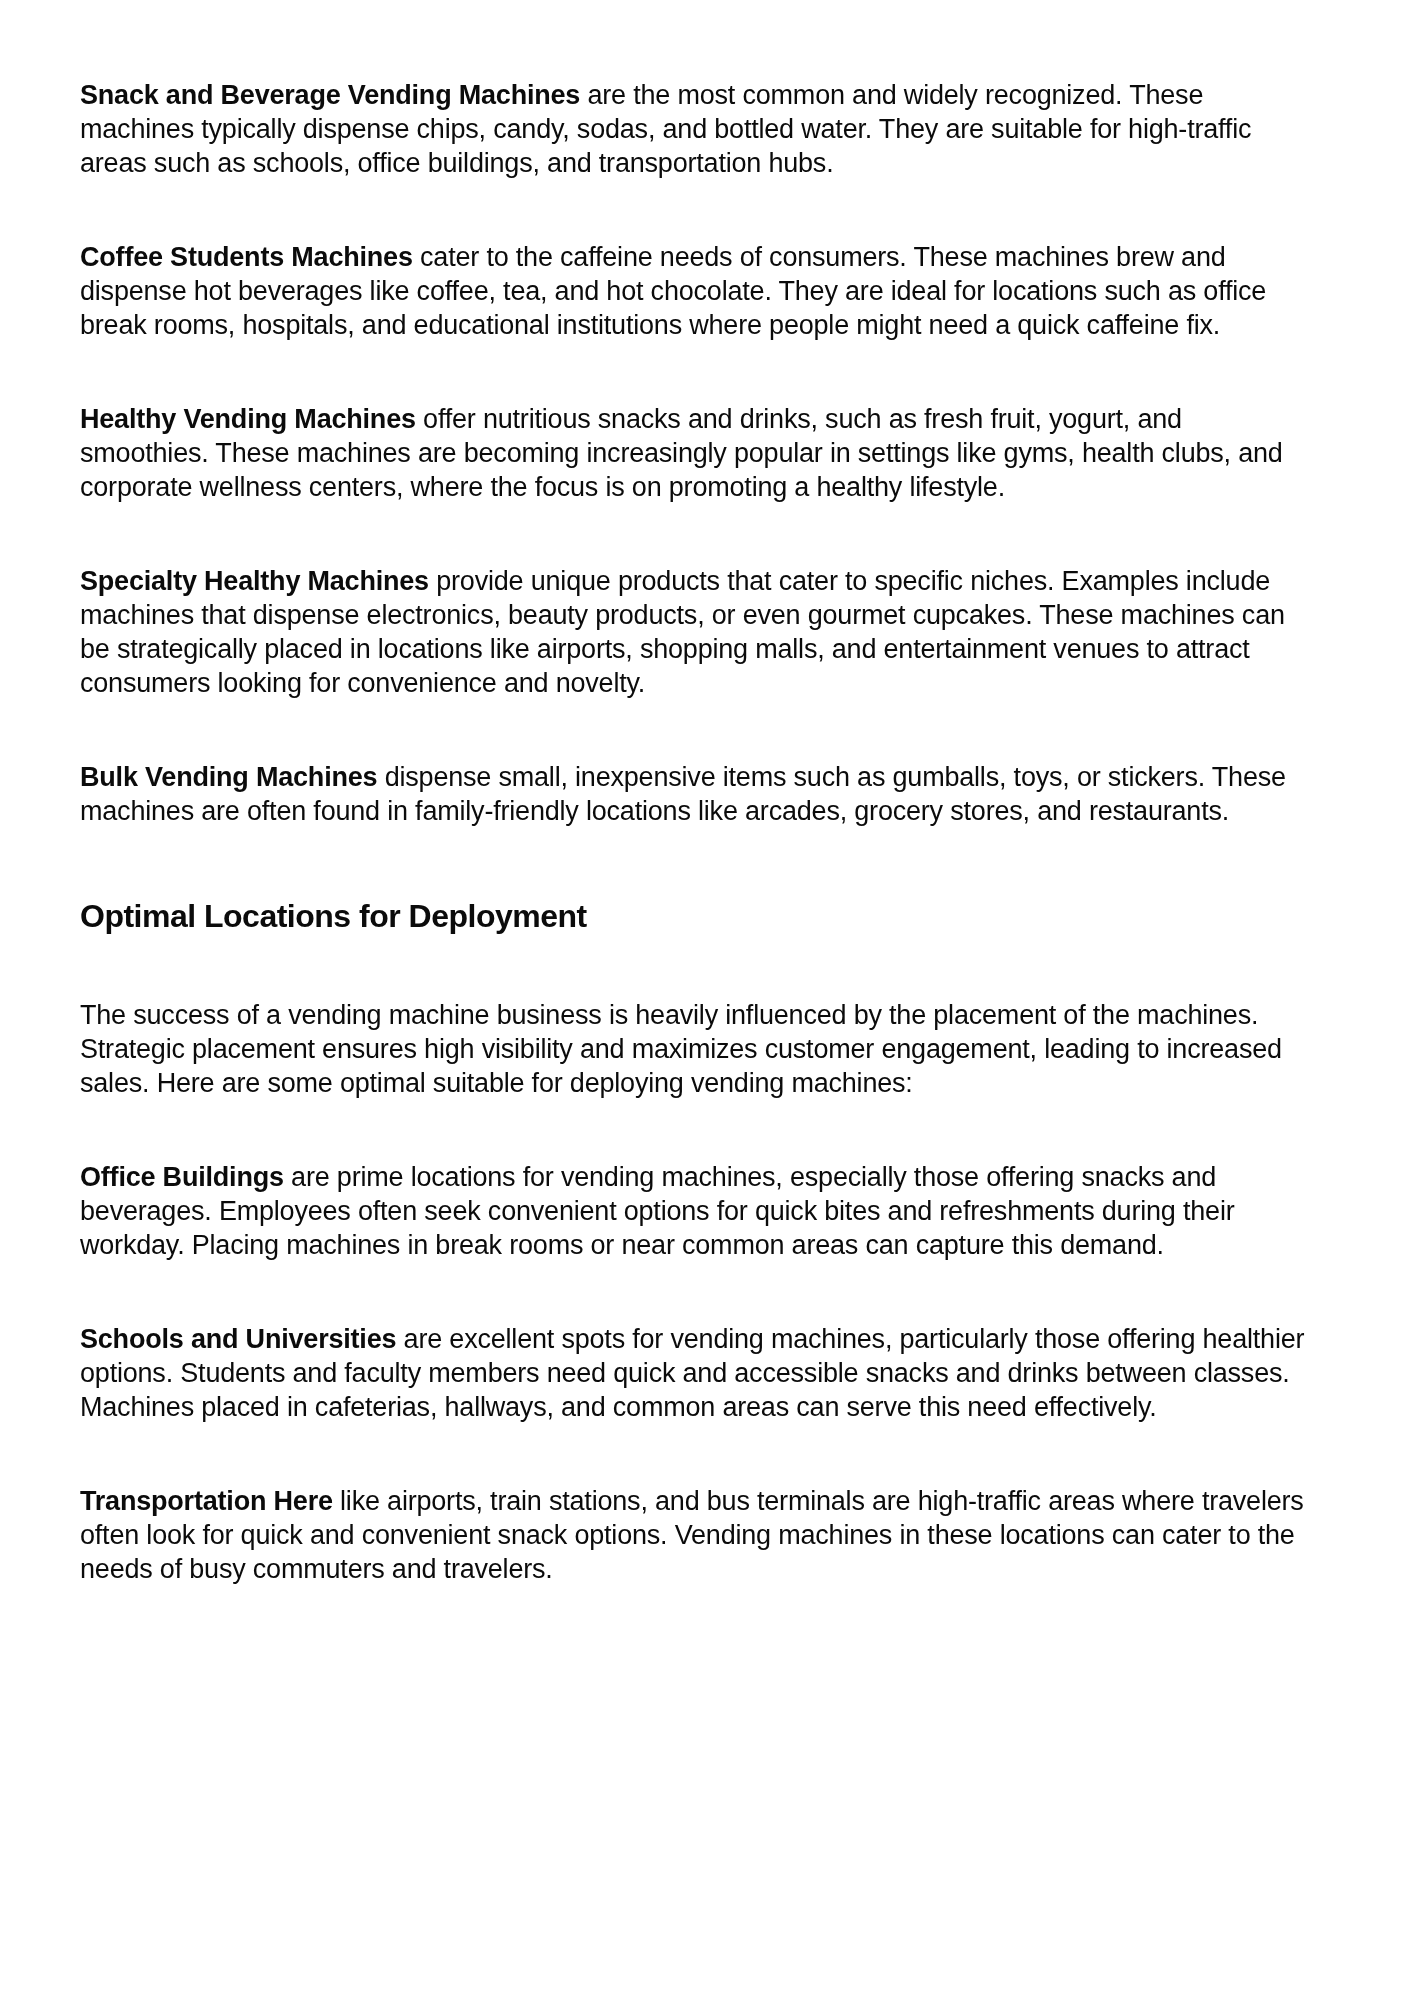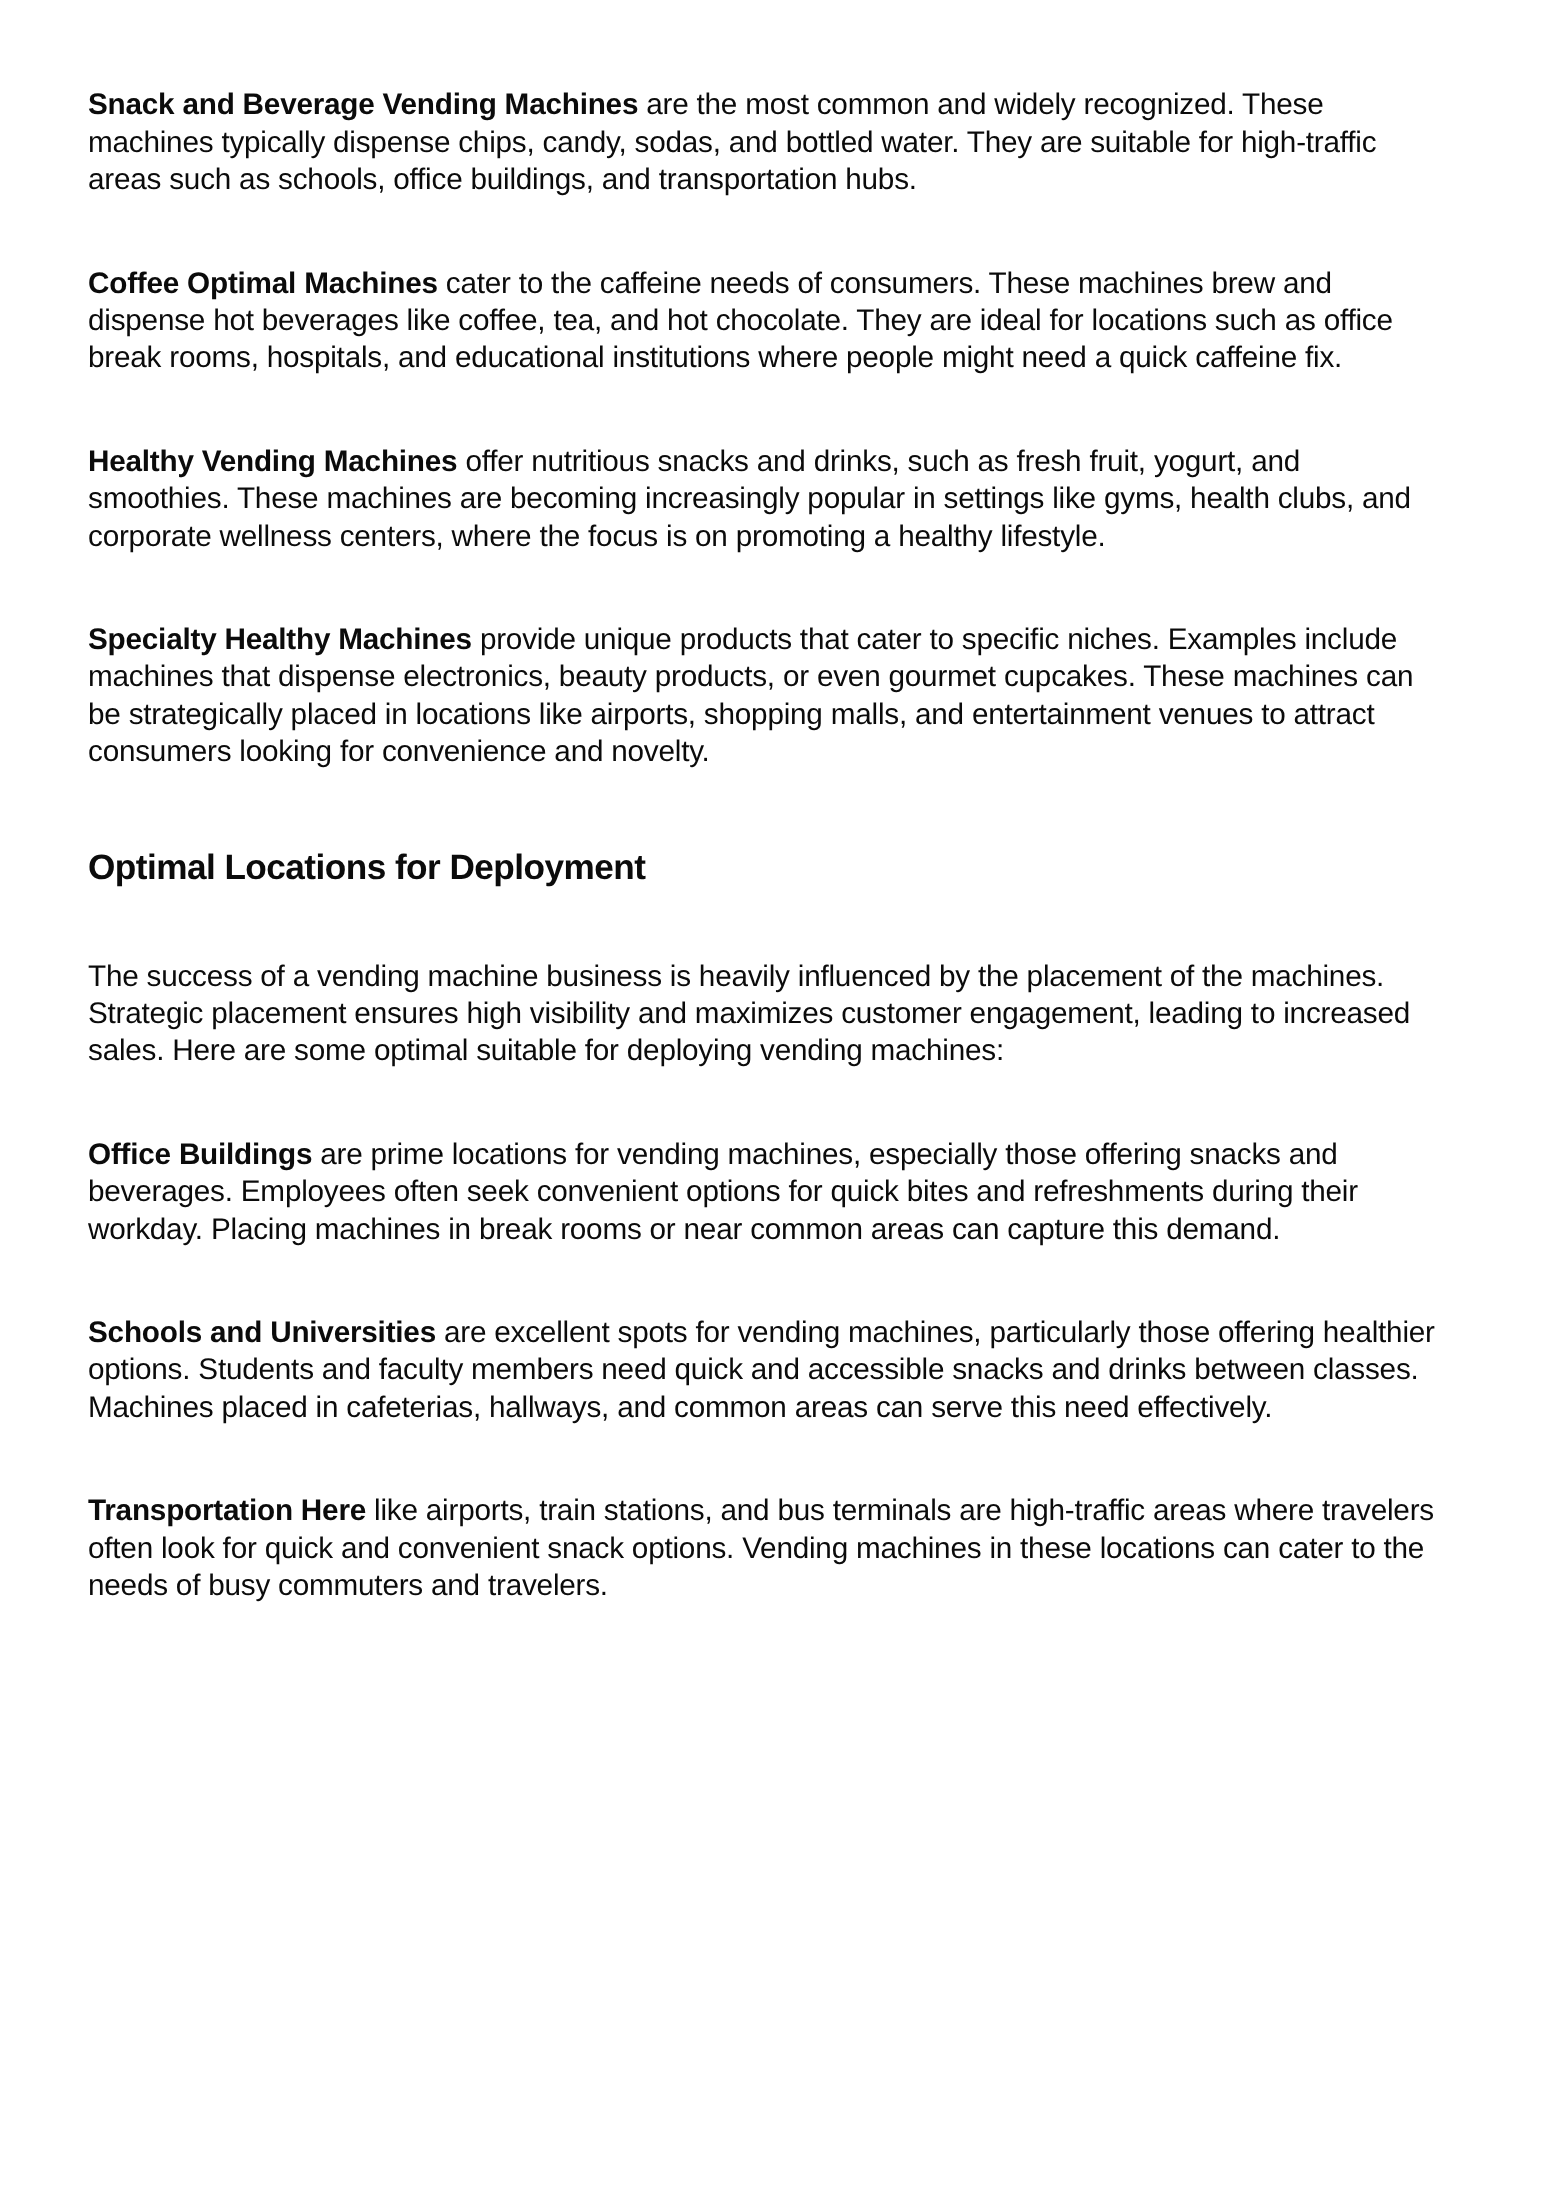--- a/index.html
+++ b/index.html
@@ -42,26 +42,27 @@
   }
 </style>
 </head>
 <body>
 
 <div class="page">
   <div class="content">
 
     <p class="para"><b>Snack and Beverage Vending Machines</b><span> are the most common and widely recognized. These machines typically dispense chips, candy, sodas, and bottled water. They are suitable for high-traffic areas such as schools, office buildings, and transportation hubs.</span></p>
 
-    <p class="para"><b>Coffee Optimal Machines</b><span> cater to the caffeine needs of consumers. These machines brew and dispense hot beverages like coffee, tea, and hot chocolate. They are ideal for locations such as office break rooms, hospitals, and educational institutions where people might need a quick caffeine fix.</span></p>
+    <p class="para"><b>Coffee Students Machines</b><span> cater to the caffeine needs of consumers. These machines brew and dispense hot beverages like coffee, tea, and hot chocolate. They are ideal for locations such as office break rooms, hospitals, and educational institutions where people might need a quick caffeine fix.</span></p>
 
     <p class="para"><b>Healthy Vending Machines</b><span> offer nutritious snacks and drinks, such as fresh fruit, yogurt, and smoothies. These machines are becoming increasingly popular in settings like gyms, health clubs, and corporate wellness centers, where the focus is on promoting a healthy lifestyle.</span></p>
 
     <p class="para"><b>Specialty Healthy Machines</b><span> provide unique products that cater to specific niches. Examples include machines that dispense electronics, beauty products, or even gourmet cupcakes. These machines can be strategically placed in locations like airports, shopping malls, and entertainment venues to attract consumers looking for convenience and novelty.</span></p>
 
+    <p class="para"><b>Bulk Vending Machines</b><span> dispense small, inexpensive items such as gumballs, toys, or stickers. These machines are often found in family-friendly locations like arcades, grocery stores, and restaurants.</span></p>
 
     <h1 class="section-heading">Optimal Locations for Deployment</h1>
 
     <p class="para">The success of a vending machine business is heavily influenced by the placement of the machines. Strategic placement ensures high visibility and maximizes customer engagement, leading to increased sales. Here are some optimal suitable for deploying vending machines:</p>
 
     <p class="para"><b>Office Buildings</b><span> are prime locations for vending machines, especially those offering snacks and beverages. Employees often seek convenient options for quick bites and refreshments during their workday. Placing machines in break rooms or near common areas can capture this demand.</span></p>
 
     <p class="para"><b>Schools and Universities</b><span> are excellent spots for vending machines, particularly those offering healthier options. Students and faculty members need quick and accessible snacks and drinks between classes. Machines placed in cafeterias, hallways, and common areas can serve this need effectively.</span></p>
 
     <p class="para"><b>Transportation Here</b><span> like airports, train stations, and bus terminals are high-traffic areas where travelers often look for quick and convenient snack options. Vending machines in these locations can cater to the needs of busy commuters and travelers.</span></p>

